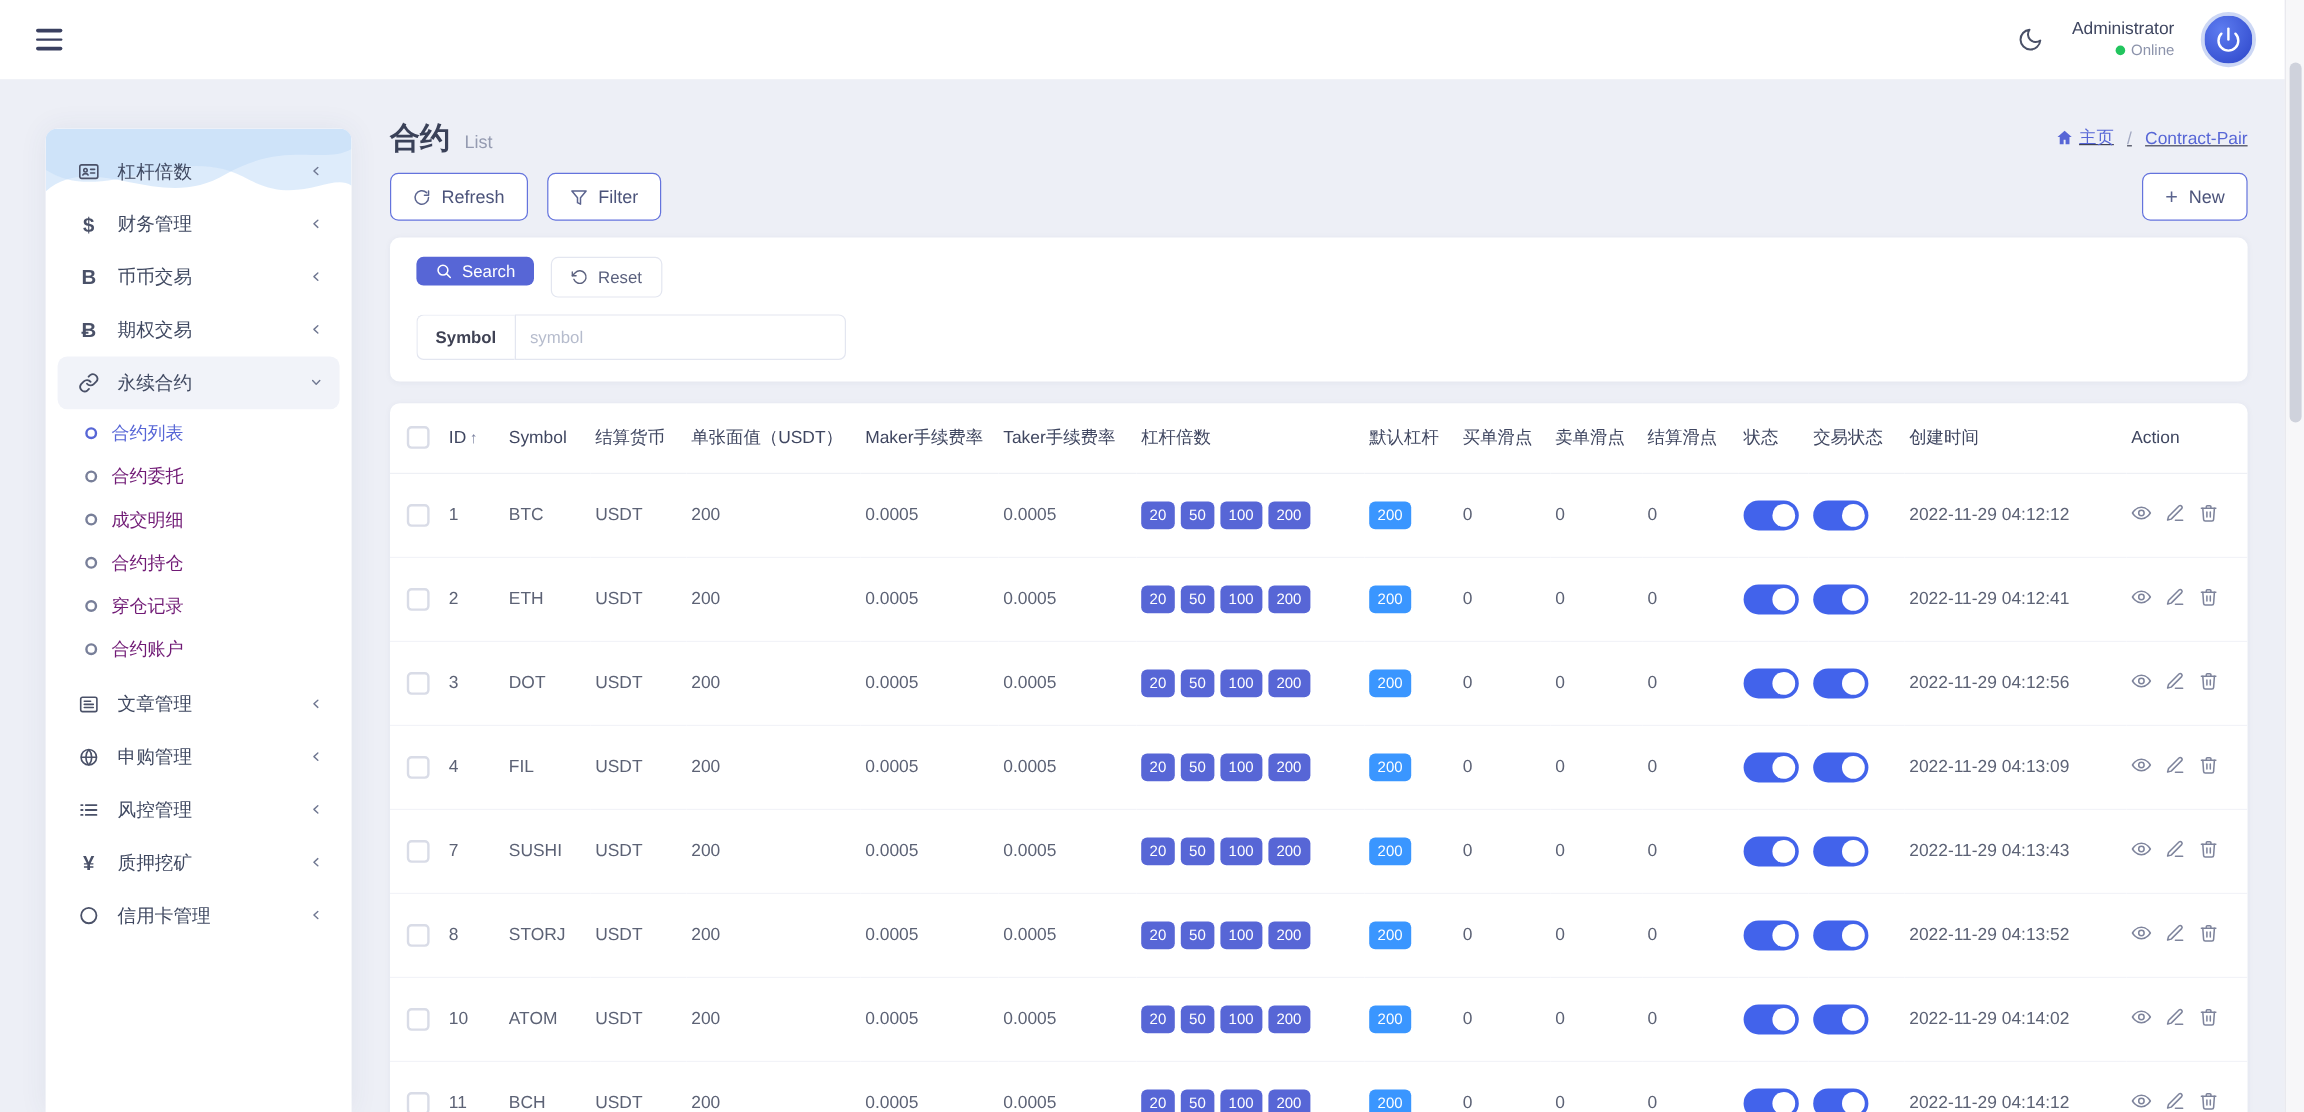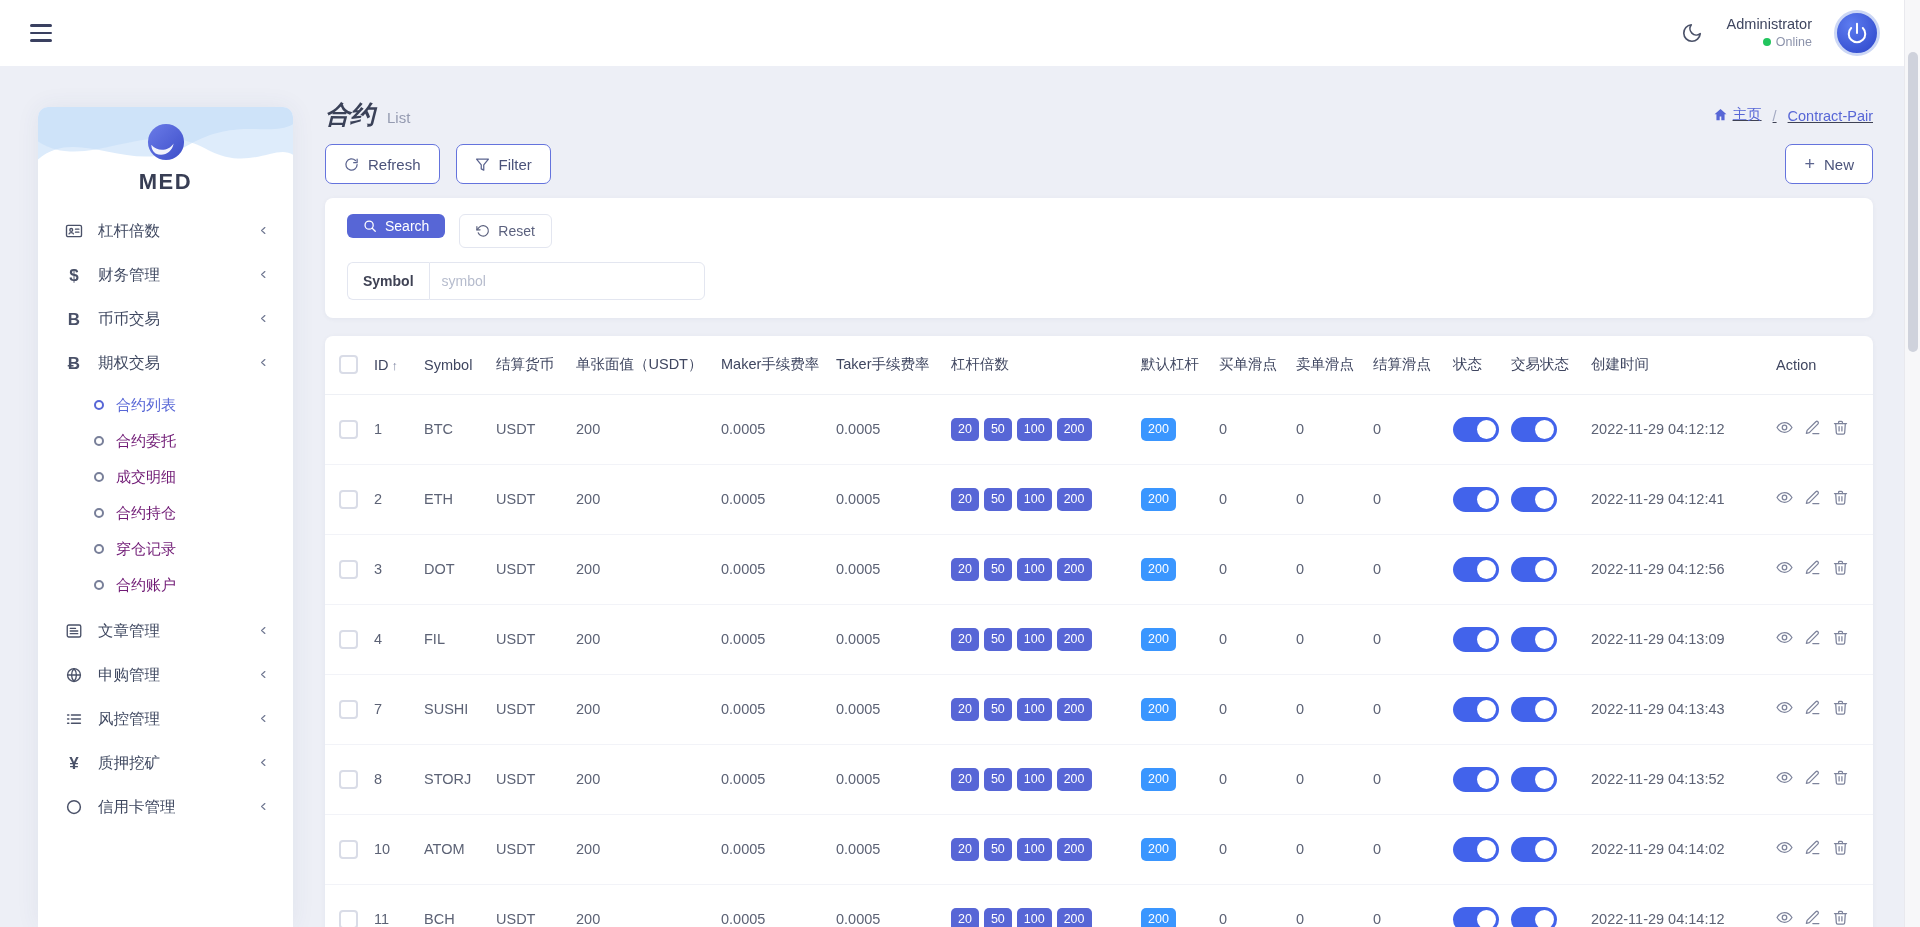--- a/index.html
+++ b/index.html
@@ -38,31 +38,31 @@
   .nav-item { display:flex; align-items:center; height:44px; margin:0 10px; padding:0 12px 0 16px;
     border-radius:8px; cursor:pointer; }
   .nav-item.active { background:#f1f3f9; }
   .nav-icon { width:20px; display:flex; justify-content:center; align-items:center; color:#4a5168; margin-right:14px; }
   .nav-icon svg { width:18px; height:18px; }
   .glyph { font-weight:700; font-size:17px; line-height:1; color:#4a5168; }
   .nav-label { font-size:15.5px; color:#3f4860; flex:1; }
   .nav-chevron { width:14px; height:14px; color:#707892; }
   .nav-chevron svg { width:13px; height:13px; }
   .submenu { padding:2px 0 6px; }
-  .submenu-item { display:flex; align-items:center; height:36px; padding-left:56px; gap:12px; cursor:pointer; }
+  .submenu-item { display:flex; align-items:center; height:36px; padding-left:33px; gap:12px; cursor:pointer; }
   .bullet { width:10px; height:10px; border:2px solid #787f99; border-radius:50%; flex:0 0 auto; }
   .submenu-item .lbl { font-size:15px; color:#701a75; }
   .submenu-item.active .bullet { border-color:var(--primary,#5766d6); }
   .submenu-item.active .lbl { color:var(--primary,#5766d6); }
 
   
   .main { position:absolute; left:325px; top:66px; width:1548px; padding-top:30px; }
   .page-head { display:flex; justify-content:space-between; align-items:center; margin-bottom:12px; height:36px; }
   .title-wrap { display:flex; align-items:baseline; gap:12px; }
-  .page-title { font-size:25px; font-weight:600; color:#3a4158;font-style:italic; }
+  .page-title { font-size:25px; font-weight:600; color:#3a4158; }
   .subtitle { font-size:15px; color:#959bb1; }
   .breadcrumb { display:flex; align-items:flex-end; gap:11px; font-size:14.5px;text-decoration:underline; }
   .crumb { color:var(--primary,#5766d6); display:flex; align-items:center; gap:5px; cursor:pointer; }
   .crumb svg { width:15px; height:15px; }
   .crumb-sep { color:#a3a9c2; }
 
   .toolbar-row { display:flex; gap:16px; margin-bottom:14px; }
   .btn-outline { display:flex; align-items:center; gap:9px; height:40px; padding:0 18px;
     border:1px solid #6473dd; border-radius:7px; background:#fff; color:#4b537a; font-size:15px; cursor:pointer; }
   .btn-outline svg { width:15px; height:15px; color:#5b648f; }
@@ -147,35 +147,20 @@
       </span>
     </div>
   </div>
 </header>
 
 <aside class="sidebar">
   <svg class="wave" viewBox="0 0 255 90" preserveAspectRatio="none">
     <path d="M0,55 C40,18 95,75 150,40 C200,10 232,32 255,18 L255,0 L0,0 Z" fill="#dcebfb"></path>
     <path d="M0,36 C50,70 110,8 170,45 C212,68 238,38 255,50 L255,0 L0,0 Z" fill="#c3dcf8" opacity="0.55"></path>
   </svg>
-  <div class="logo">
-    <div class="logo-mark">
-      <svg viewBox="0 0 40 40">
-        <defs>
-            <linearGradient id="lg1" x1="0" y1="0" x2="1" y2="1">
-              <stop offset="0" stop-color="#6b7ce8"></stop>
-              <stop offset="1" stop-color="#3d4ec9"></stop>
-            </linearGradient>
-          </defs>
-        <circle cx="20" cy="20" r="19" fill="url(#lg1)"></circle>
-        <path d="M4.5 23c6.5 7.5 18 7 23.5-1.5-1.5 9.5-11 14.5-19 10.5-3-1.8-4.3-5-4.5-9z" fill="#fff" opacity=".92"></path>
-      </svg>
-    </div>
-    <div class="logo-text">MED</div>
-  </div>
   <nav class="nav">
       <div class="nav-item">
         <span class="nav-icon">
           <svg viewBox="0 0 24 24" fill="none" stroke="currentColor" stroke-width="1.8" stroke-linecap="round" stroke-linejoin="round">
             <rect x="2" y="4.5" width="20" height="15" rx="2"></rect>
             <circle cx="8.3" cy="10.5" r="1.9"></circle>
             <path d="M5.4 15.8c.6-2.1 5.2-2.1 5.8 0"></path>
             <path d="M14 9.5h4.5M14 13.5h4.5"></path>
           </svg>
         </span>
@@ -209,20 +194,34 @@
         </span>
       </div>
       <div class="nav-item">
         <span class="nav-icon">
           <span class="glyph">Ƀ</span>
         </span>
         <span class="nav-label">期权交易</span>
         <span class="nav-chevron">
           <svg viewBox="0 0 24 24" fill="none" stroke="currentColor" stroke-width="2.2" stroke-linecap="round" stroke-linejoin="round">
             <polyline points="14.5 6.5 8.5 12 14.5 17.5"></polyline>
+          </svg>
+        </span>
+      </div>
+      <div class="nav-item active">
+        <span class="nav-icon">
+          <svg viewBox="0 0 24 24" fill="none" stroke="currentColor" stroke-width="2" stroke-linecap="round" stroke-linejoin="round">
+            <path d="M10 13a5 5 0 0 0 7.5.5l3-3a5 5 0 0 0-7-7l-1.7 1.7"></path>
+            <path d="M14 11a5 5 0 0 0-7.5-.5l-3 3a5 5 0 0 0 7 7l1.7-1.7"></path>
+          </svg>
+        </span>
+        <span class="nav-label">永续合约</span>
+        <span class="nav-chevron">
+          <svg viewBox="0 0 24 24" fill="none" stroke="currentColor" stroke-width="2.2" stroke-linecap="round" stroke-linejoin="round">
+            <polyline points="6.5 9.5 12 15 17.5 9.5"></polyline>
           </svg>
         </span>
       </div>
       <div class="submenu">
         <div class="submenu-item active">
           <span class="bullet"></span>
           <span class="lbl">合约列表</span>
         </div>
         <div class="submenu-item">
           <span class="bullet"></span>

